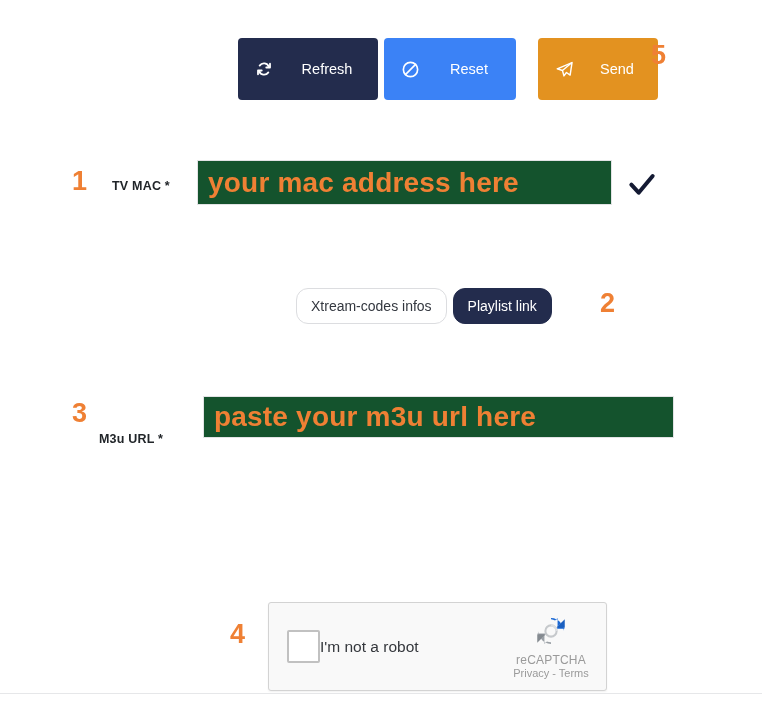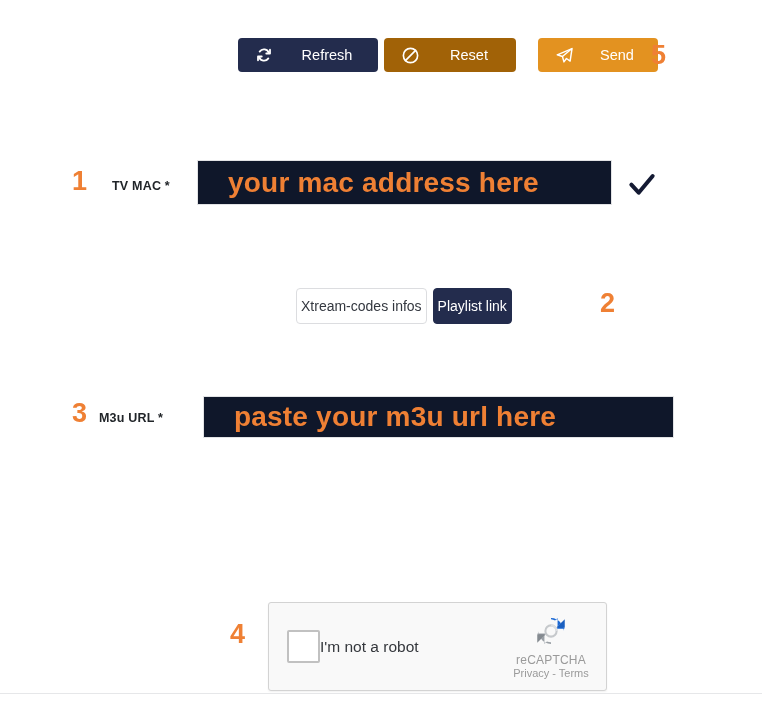--- a/index.html
+++ b/index.html
@@ -37,21 +37,21 @@
   .btnbar {
     position: absolute;
     left: 238px;
     top: 38px;
     display: flex;
     align-items: stretch;
   }
   .btn {
     display: flex;
     align-items: center;
-    height: 34px;
+    height: 62px;
     box-sizing: border-box;
     padding: 0 16px;
     border: none;
     border-radius: 4px;
     font-size: 14.5px;
     font-family: "Liberation Sans", sans-serif;
     color: #ffffff;
     cursor: pointer;
     white-space: nowrap;
   }
@@ -59,45 +59,45 @@
     display: inline-flex;
     align-items: center;
     justify-content: center;
     width: 20px;
     height: 20px;
     margin-right: 22px;
     flex: 0 0 auto;
   }
   .btn .ico svg { display: block; }
   .btn-refresh { background: #232c4d; width: 140px; }
-  .btn-reset   { background: #a16207; width: 132px; margin-left: 6px; }
+  .btn-reset   { background: #3b82f6; width: 132px; margin-left: 6px; }
   .btn-send    { background: #e39220; width: 120px; margin-left: 22px; }
   .btn .lbl { flex: 1; text-align: center; margin-right: 4px; }
 
   
   .field-label {
     position: absolute;
     font-size: 12.5px;
     font-weight: bold;
     letter-spacing: .2px;
     color: #212529;
     font-family: Liberation Sans, sans-serif;
     white-space: nowrap;
   }
   .label-mac { left: 112px; top: 179px; }
-  .label-m3u { left: 99px;  top: 411px; }
+  .label-m3u { left: 99px;  top: 432px; }
 
   .inputbox {
     position: absolute;
     box-sizing: border-box;
-    background: #0f172a;
+    background: #14532d;
     border: 1px solid #e2e3e5;
     display: flex;
     align-items: center;
-    padding-left: 30px;
+    padding-left: 10px;
   }
   .inputbox .ph {
     color: #ef8034;
     font-weight: bold;
     font-size: 28px;
     letter-spacing: .2px;
     font-family: "Liberation Sans", sans-serif;
     white-space: nowrap;
   }
   .input-mac { left: 197px; top: 160px; width: 415px; height: 45px; }
@@ -118,24 +118,24 @@
     top: 288px;
     display: flex;
     align-items: stretch;
   }
   .toggle {
     box-sizing: border-box;
     height: 36px;
     display: flex;
     align-items: center;
     justify-content: center;
-    padding: 0 4px;
+    padding: 0 14px;
     font-size: 14px;
     font-family: "Liberation Sans", sans-serif;
-    border-radius: 4px;
+    border-radius: 12px;
     cursor: pointer;
     white-space: nowrap;
   }
   .toggle-off {
     background: #ffffff;
     color: #33373f;
     border: 1px solid #dcdde0;
   }
   .toggle-on {
     background: #232c4d;

